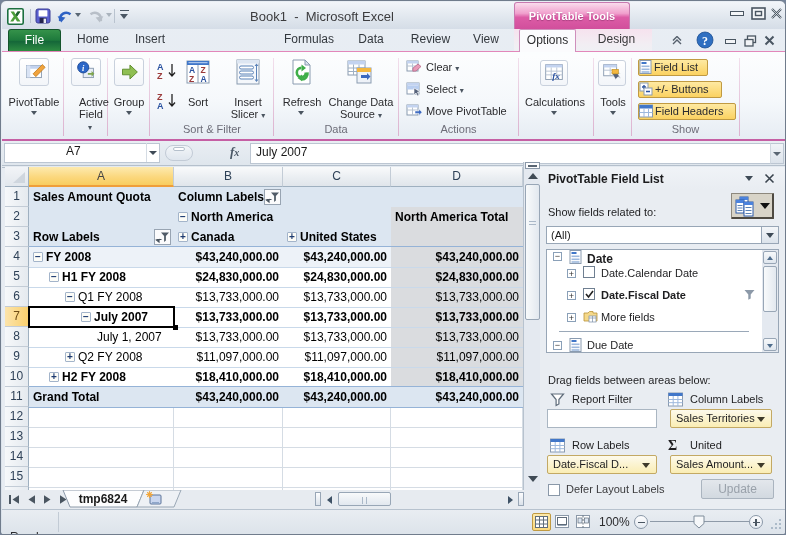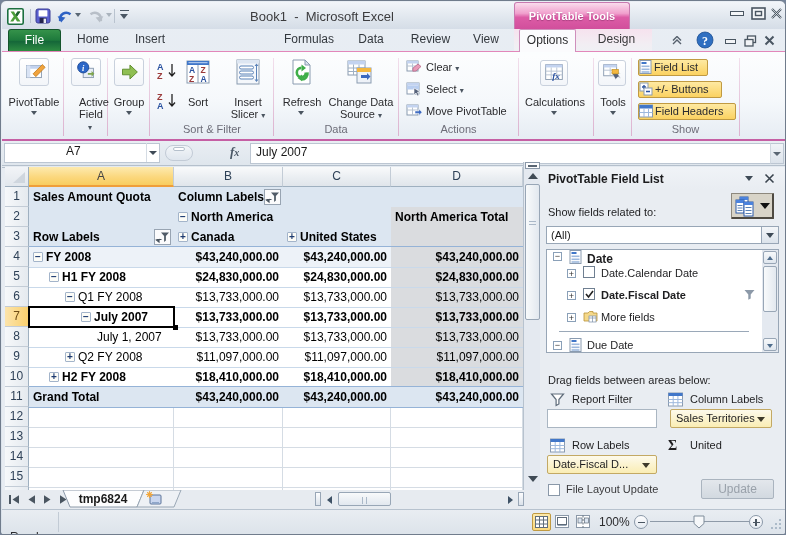--- a/index.html
+++ b/index.html
@@ -569,22 +569,26 @@
   <line x1="5.2" y1="4" x2="5.2" y2="14" stroke="#9db8dd"></line>
   <line x1="9.9" y1="4" x2="9.9" y2="14" stroke="#9db8dd"></line>
  </svg>
  <div class="ptext" style="left:32px;top:272px">Row Labels</div>
  <div class="ptext b" style="left:128px;top:271px;font-size:14px;font-family:'Liberation Serif',serif">Σ</div>
  <div class="ptext" style="left:150px;top:272px">United</div>
  <div class="ybtn" style="left:7px;top:288px;width:110px">
   <span style="margin-left:5px">Date.Fiscal D...</span>
   <span class="abs" style="right:6px;top:7px;width:0;height:0;border-left:4px solid transparent;border-right:4px solid transparent;border-top:5px solid #3e3a2a"></span>
  </div>
+ <div class="ybtn" style="left:130px;top:288px;width:102px">
+  <span style="margin-left:5px">Sales Amount...</span>
+  <span class="abs" style="right:6px;top:7px;width:0;height:0;border-left:4px solid transparent;border-right:4px solid transparent;border-top:5px solid #3e3a2a"></span>
+ </div>
  <div class="abs" style="left:8px;top:317px;width:12px;height:12px;border:1px solid #8a98a8;background:#fff"></div>
- <div class="ptext" style="left:26px;top:316px;color:#3a3a3c">File Layout Update</div>
+ <div class="ptext" style="left:26px;top:316px;color:#3a3a3c">Defer Layout Labels</div>
  <div class="abs" style="left:161px;top:312px;width:73px;height:20px;background:linear-gradient(#e3e7ec,#d2d9e0);border:1px solid #aab4bf;border-radius:2px;text-align:center;font-size:12px;color:#99a1aa;line-height:19px">Update</div>
 </div>
 
 <div id="shtabs">
  <svg class="abs" style="left:5px;top:4px" width="76" height="11" viewBox="0 0 76 11">
   <rect x="2" y="1" width="2" height="9" fill="#4a5560"></rect>
   <path d="M12 1.2 L5.5 5.5 L12 9.8 Z" fill="#4a5560"></path>
   <path d="M28 1.2 L21.5 5.5 L28 9.8 Z" fill="#4a5560"></path>
   <path d="M37 1.2 L43.5 5.5 L37 9.8 Z" fill="#4a5560"></path>
   <path d="M53 1.2 L59.5 5.5 L53 9.8 Z" fill="#4a5560"></path>

